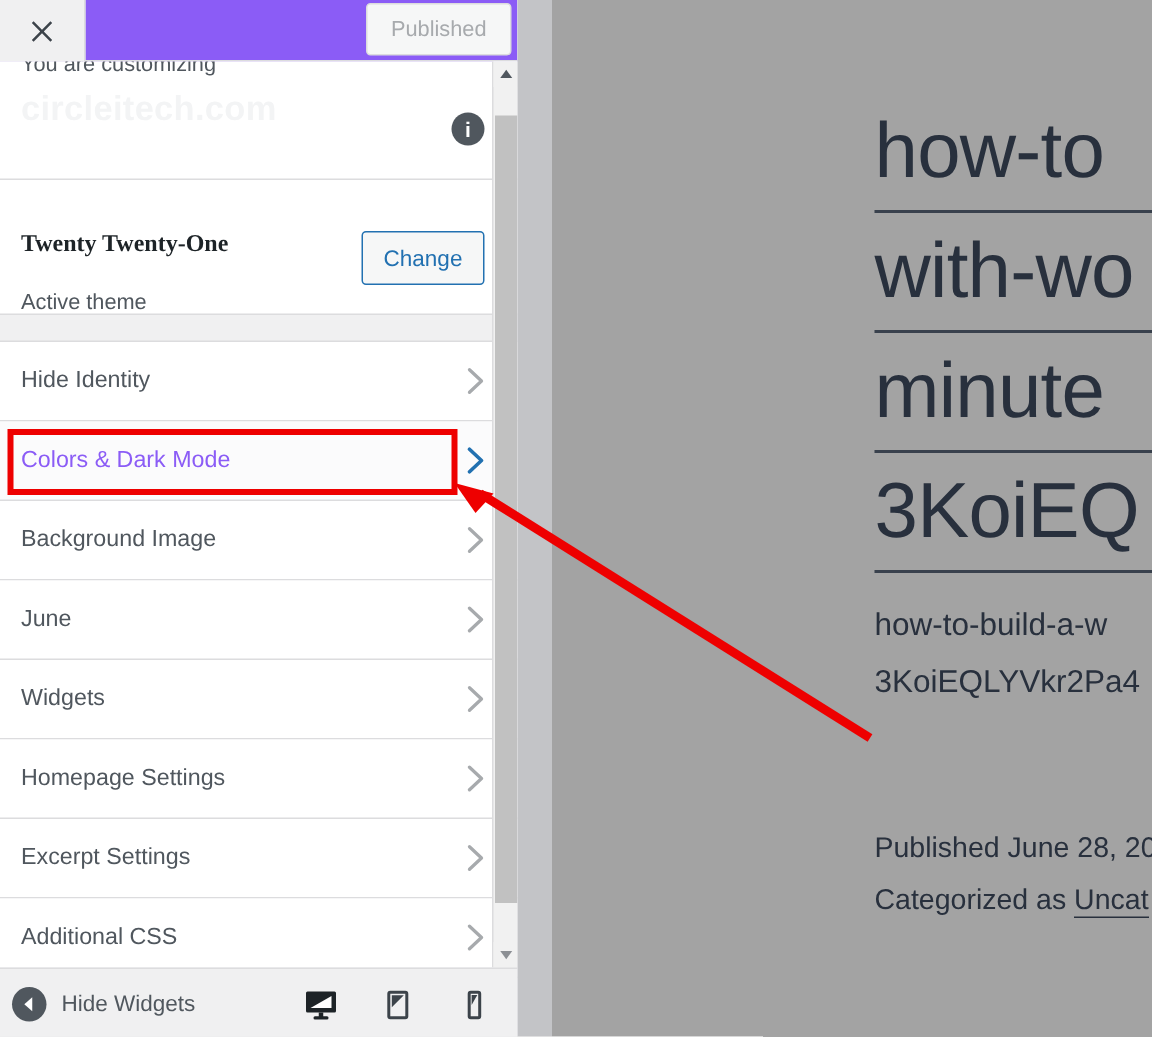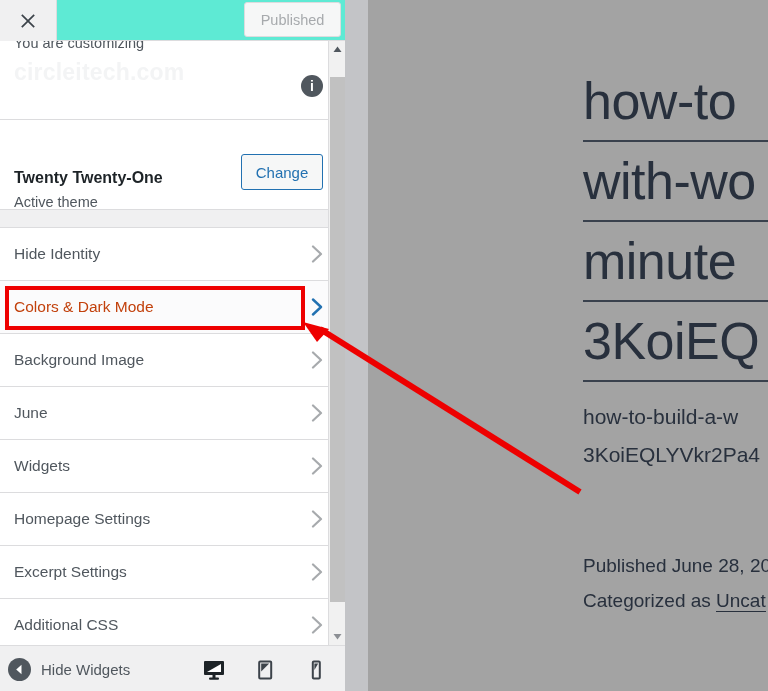--- a/index.html
+++ b/index.html
@@ -27,21 +27,21 @@
     height: 691px;
     background: #ffffff;
     overflow: hidden;
   }
 
   
   .cz-header {
     position: absolute;
     left: 0; top: 0;
     width: 345px; height: 41px;
-    background: #5eead4;
+    background: #8b5cf6;
     border-bottom: 1px solid #dcdcde;
     box-sizing: border-box;
   }
   .cz-close {
     position: absolute;
     left: 0; top: 0;
     width: 57px; height: 41px;
     background: #f0f0f1;
     border-right: 1px solid #dcdcde;
     box-sizing: border-box;
@@ -113,24 +113,25 @@
   }
   .cz-theme-label {
     position: absolute;
     left: 14px; top: 27px;
     font-size: 14.5px;
     color: #50575e;
     margin-top: 47px;
   }
   .cz-theme-name {
     position: absolute;
-    left: 14px; top: 49px;
+    left: 14px; top: 34px;
     font-size: 16px;
     font-weight: bold;
     color: #1d2327;
+    font-family: Liberation Serif, serif;
   }
   .cz-change-btn {
     position: absolute;
     right: 22px; top: 34px;
     width: 82px; height: 36px;
     background: #f6f7f7;
     border: 1px solid #2271b1;
     border-radius: 3px;
     color: #2271b1;
     font-size: 15px;
@@ -164,21 +165,21 @@
     cursor: pointer;
   }
   .cz-item-label {
     position: absolute;
     left: 14px; top: 50%;
     transform: translateY(-50%);
     font-size: 15.5px;
     color: #50575e;
     white-space: nowrap;
   }
-  .cz-item.active .cz-item-label { color: #c2410c; }
+  .cz-item.active .cz-item-label { color: #8b5cf6; }
   .cz-item.active { background: #fbfbfc; }
   .cz-chevron {
     position: absolute;
     right: 20px; top: 50%;
     transform: translateY(-50%);
     width: 16px; height: 16px;
     display: flex; align-items: center; justify-content: center;
   }
   .cz-chevron svg { display: block; }
 

